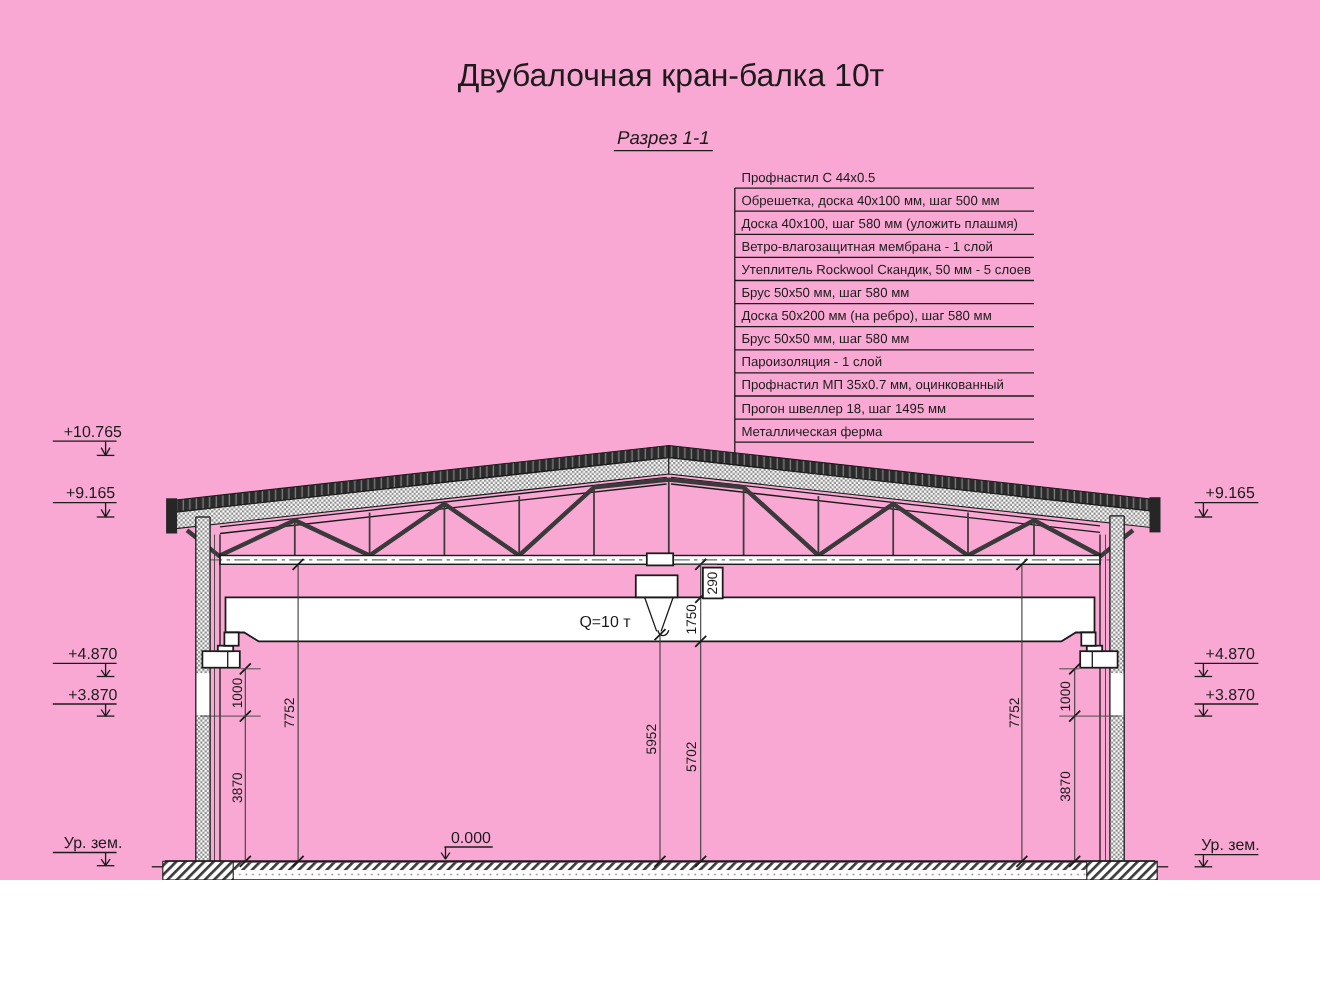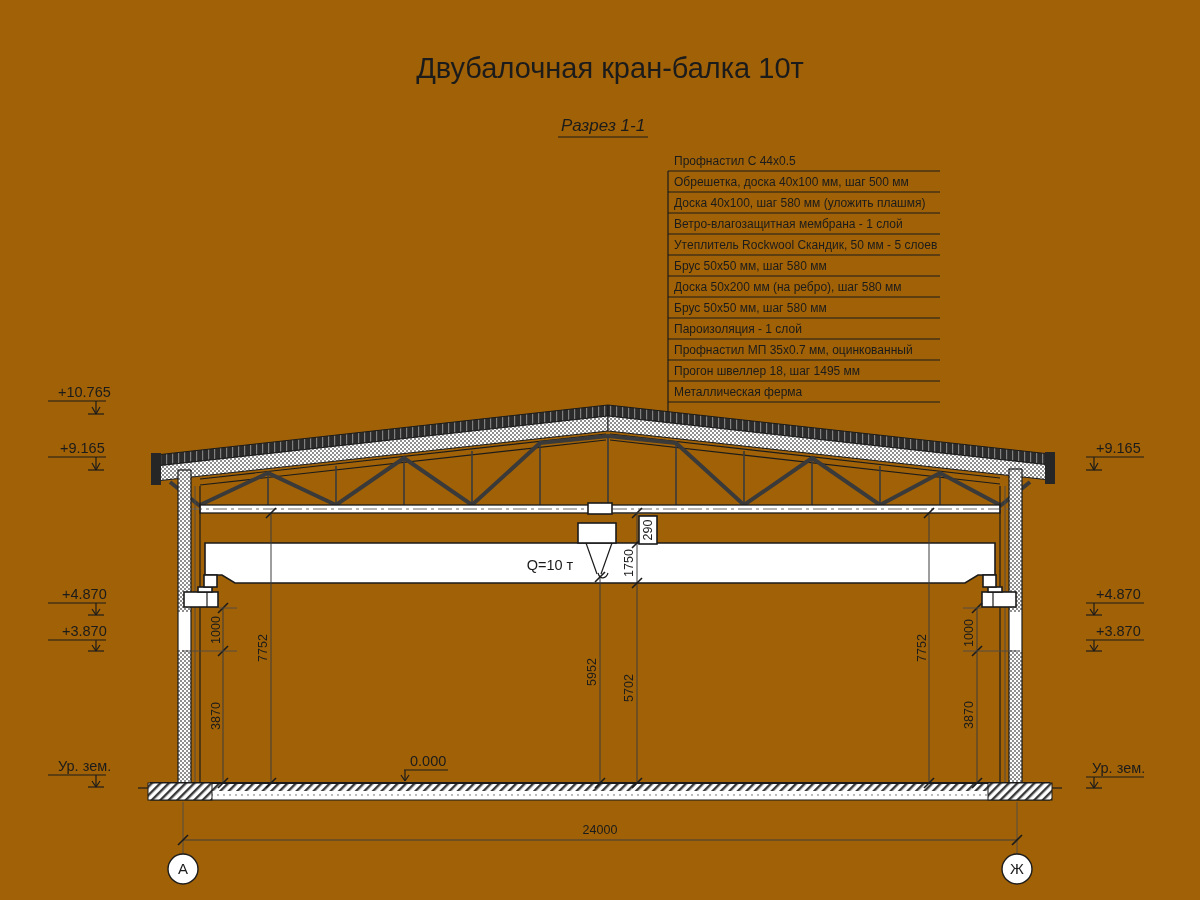--- a/index.html
+++ b/index.html
@@ -1,16 +1,16 @@
 <!DOCTYPE html>
 <html><head>
 <meta charset="utf-8">
 <style>
   html,body{margin:0;padding:0;background:#fff;}
-  .stage{position:relative;width:1200px;height:900px;background:#a16207;overflow:hidden;
+  .stage{position:relative;width:1200px;height:800px;background:#f9a8d4;overflow:hidden;
          font-family:"Liberation Sans", sans-serif;}
   svg{position:absolute;left:0;top:0;}
   text{fill:#1b1b1b;font-family:"Liberation Sans", sans-serif;}
   .t-title{font-size:29px;}
   .t-sub{font-size:17px;font-style:italic;}
   .t-callout{font-size:12px;}
   .t-dim{font-size:12.5px;}
   .t-elev{font-size:14.5px;}
   .t-axis{font-size:15px;}
   .ln{stroke:#1b1b1b;stroke-width:1.2;fill:none;}

